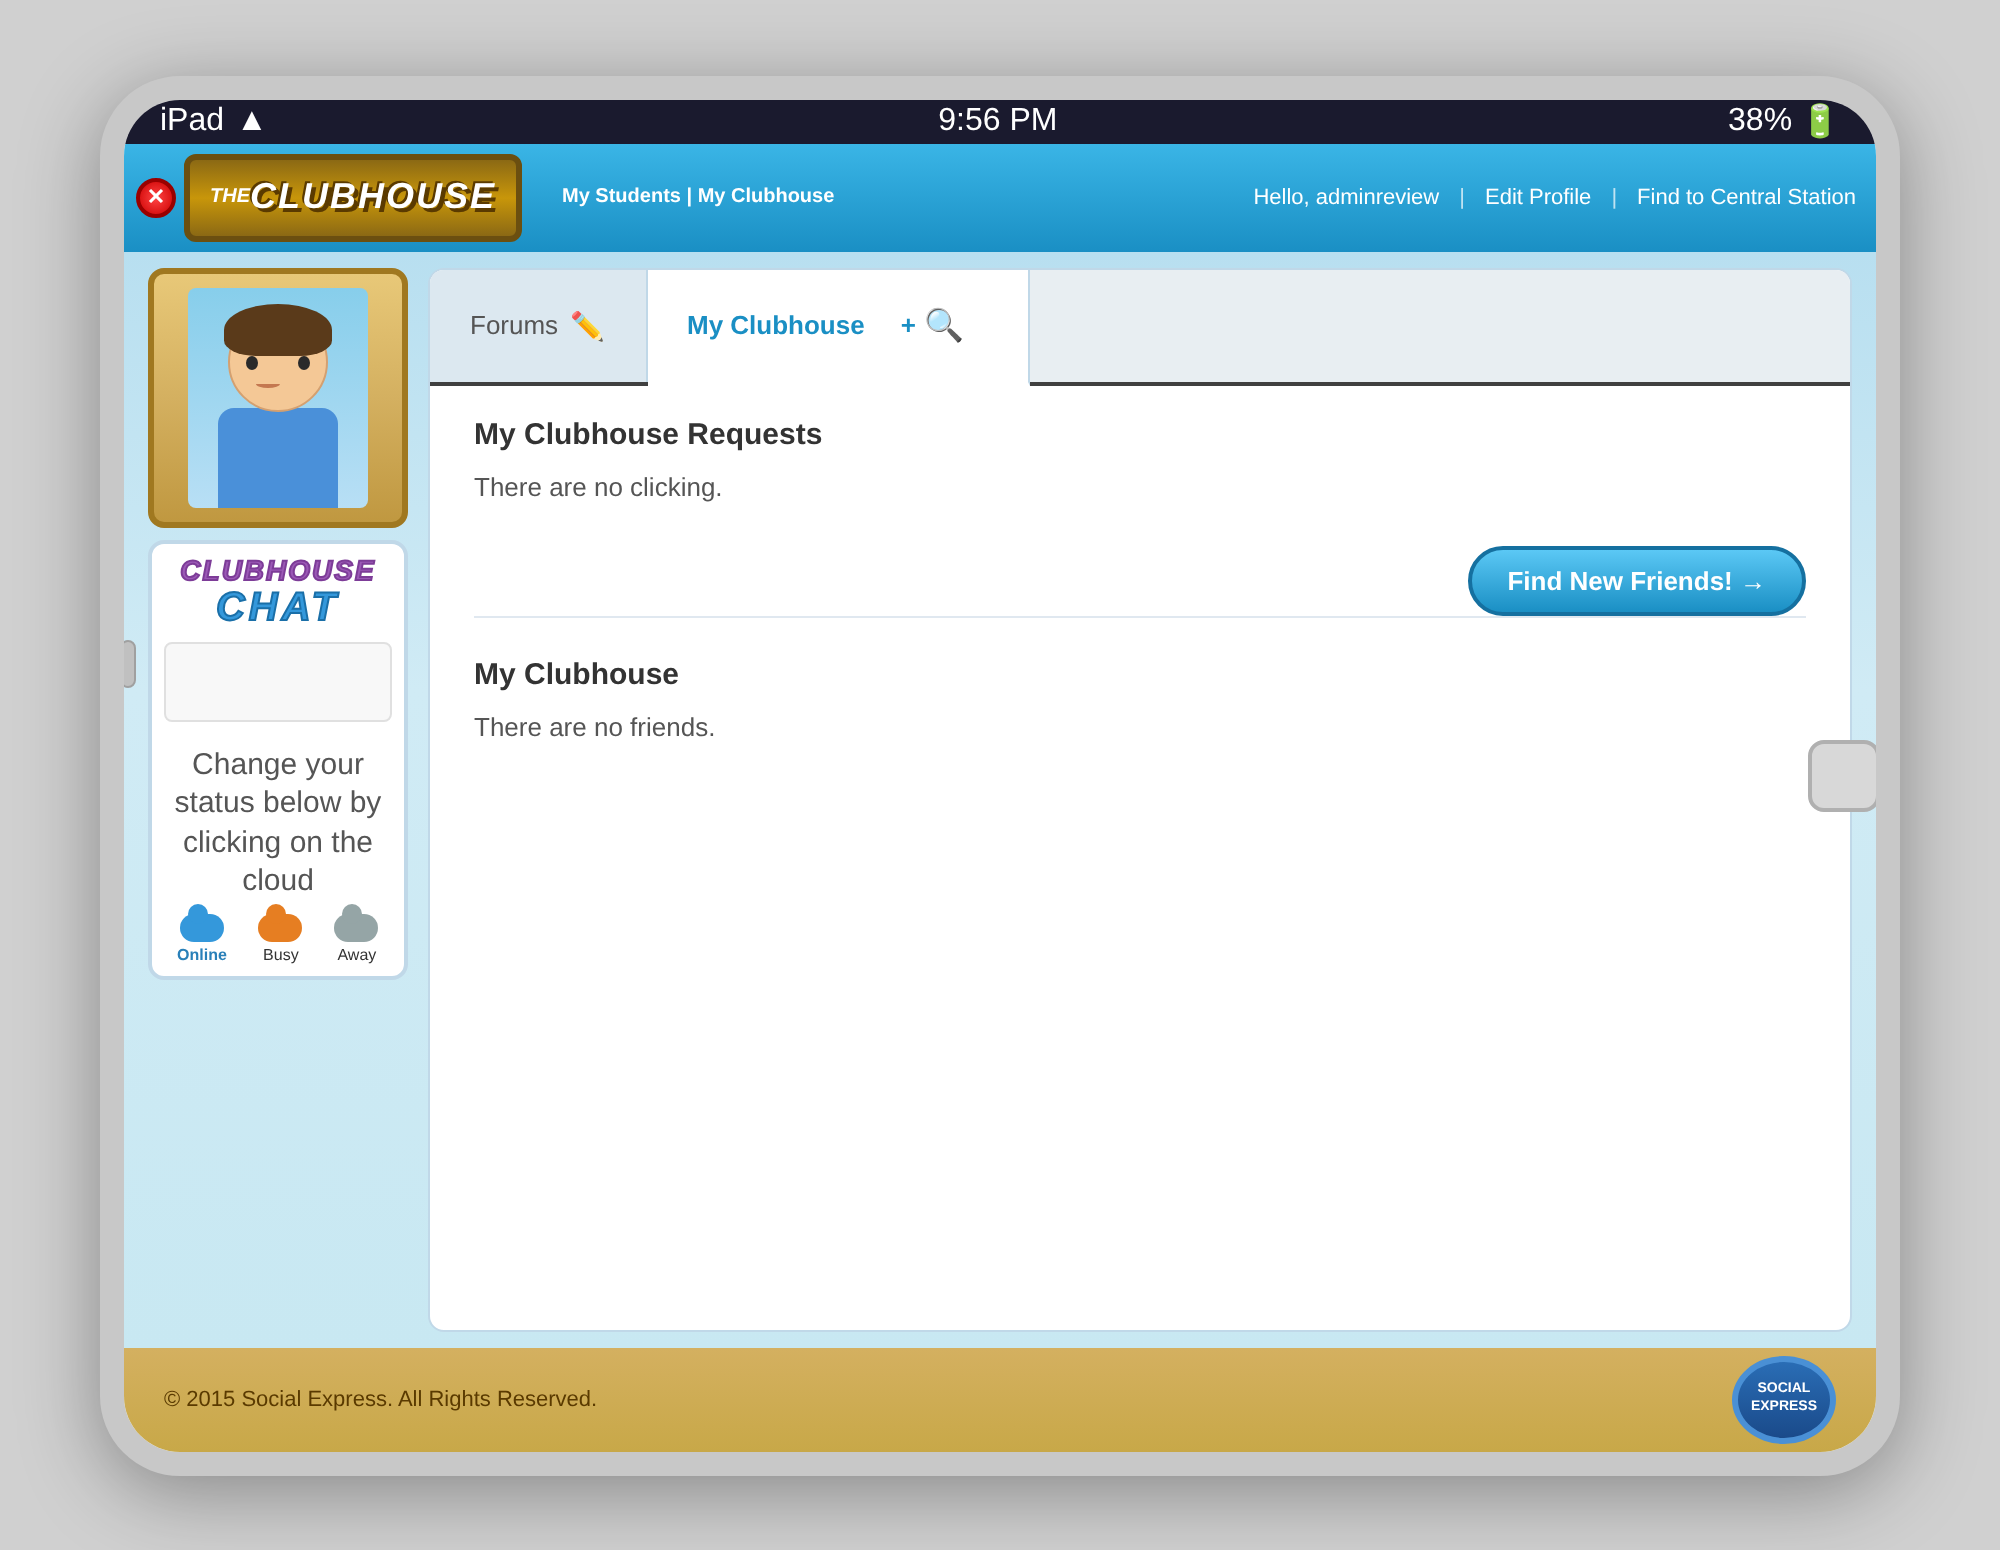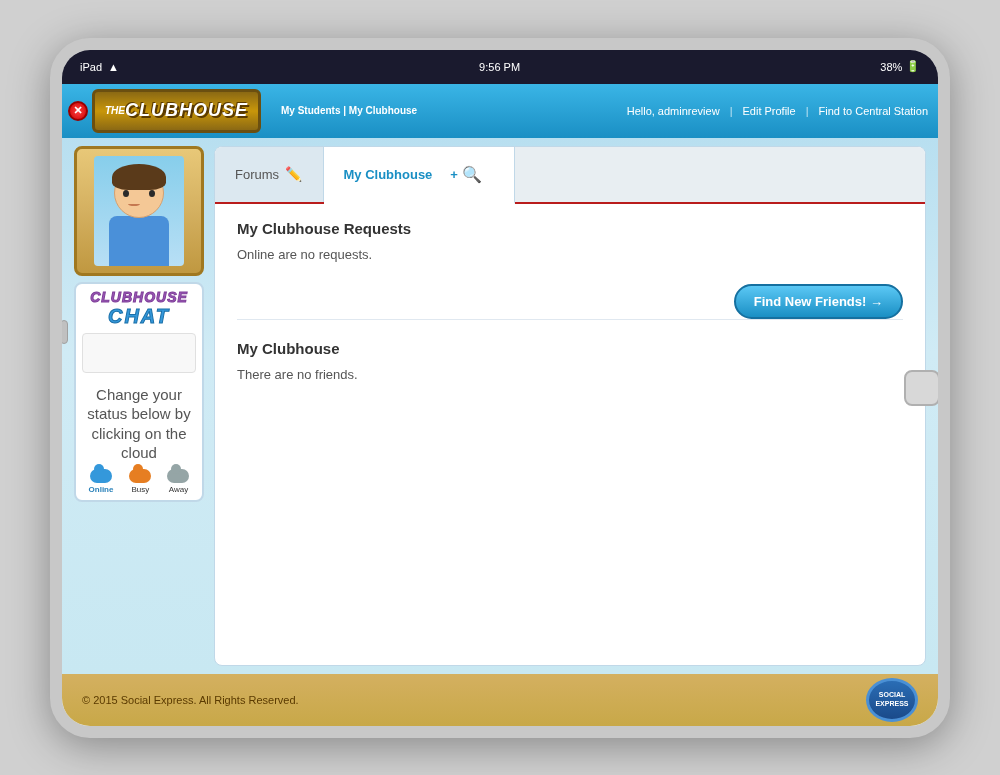--- a/index.html
+++ b/index.html
@@ -22,26 +22,26 @@
       position: relative;
       display: flex;
       flex-direction: column;
       overflow: hidden;
     }
 
     
     .ipad-status-bar {
       background: #1a1a2e;
       color: white;
-      font-size: 11px;
+      font-size: 16px;
       display: flex;
       justify-content: space-between;
       align-items: center;
       padding: 3px 18px;
-      height: 34px;
+      height: 22px;
       flex-shrink: 0;
     }
     .status-left { display: flex; align-items: center; gap: 6px; }
     .status-right { display: flex; align-items: center; gap: 4px; }
 
     
     .app-content {
       flex: 1;
       display: flex;
       flex-direction: column;
@@ -259,21 +259,21 @@
       flex-direction: column;
       background: white;
       border-radius: 8px;
       border: 1px solid #c0d8e8;
       overflow: hidden;
     }
 
     .tabs-bar {
       display: flex;
       background: #e8eef2;
-      border-bottom: 2px solid #b91c1c;
+      border-bottom: 2px solid #404040;
     }
 
     .tab {
       padding: 10px 20px;
       font-size: 13px;
       color: #555;
       cursor: pointer;
       display: flex;
       align-items: center;
       gap: 6px;
@@ -514,21 +514,21 @@
               <span>+</span>
               <span style="font-size:16px;">🔍</span>
             </div>
           </div>
         </div>
 
         <div class="tab-content">
 
           <div>
             <div class="section-title">My Clubhouse Requests</div>
-            <p class="no-content-text">Online are no requests.</p>
+            <p class="no-content-text">There are no clicking.</p>
             <div style="text-align:right; margin-top: 12px;">
               <span class="find-friends-btn">Find New Friends! →</span>
             </div>
           </div>
 
           <hr class="section-divider">
 
           <div>
             <div class="section-title">My Clubhouse</div>
             <p class="no-content-text">There are no friends.</p>

